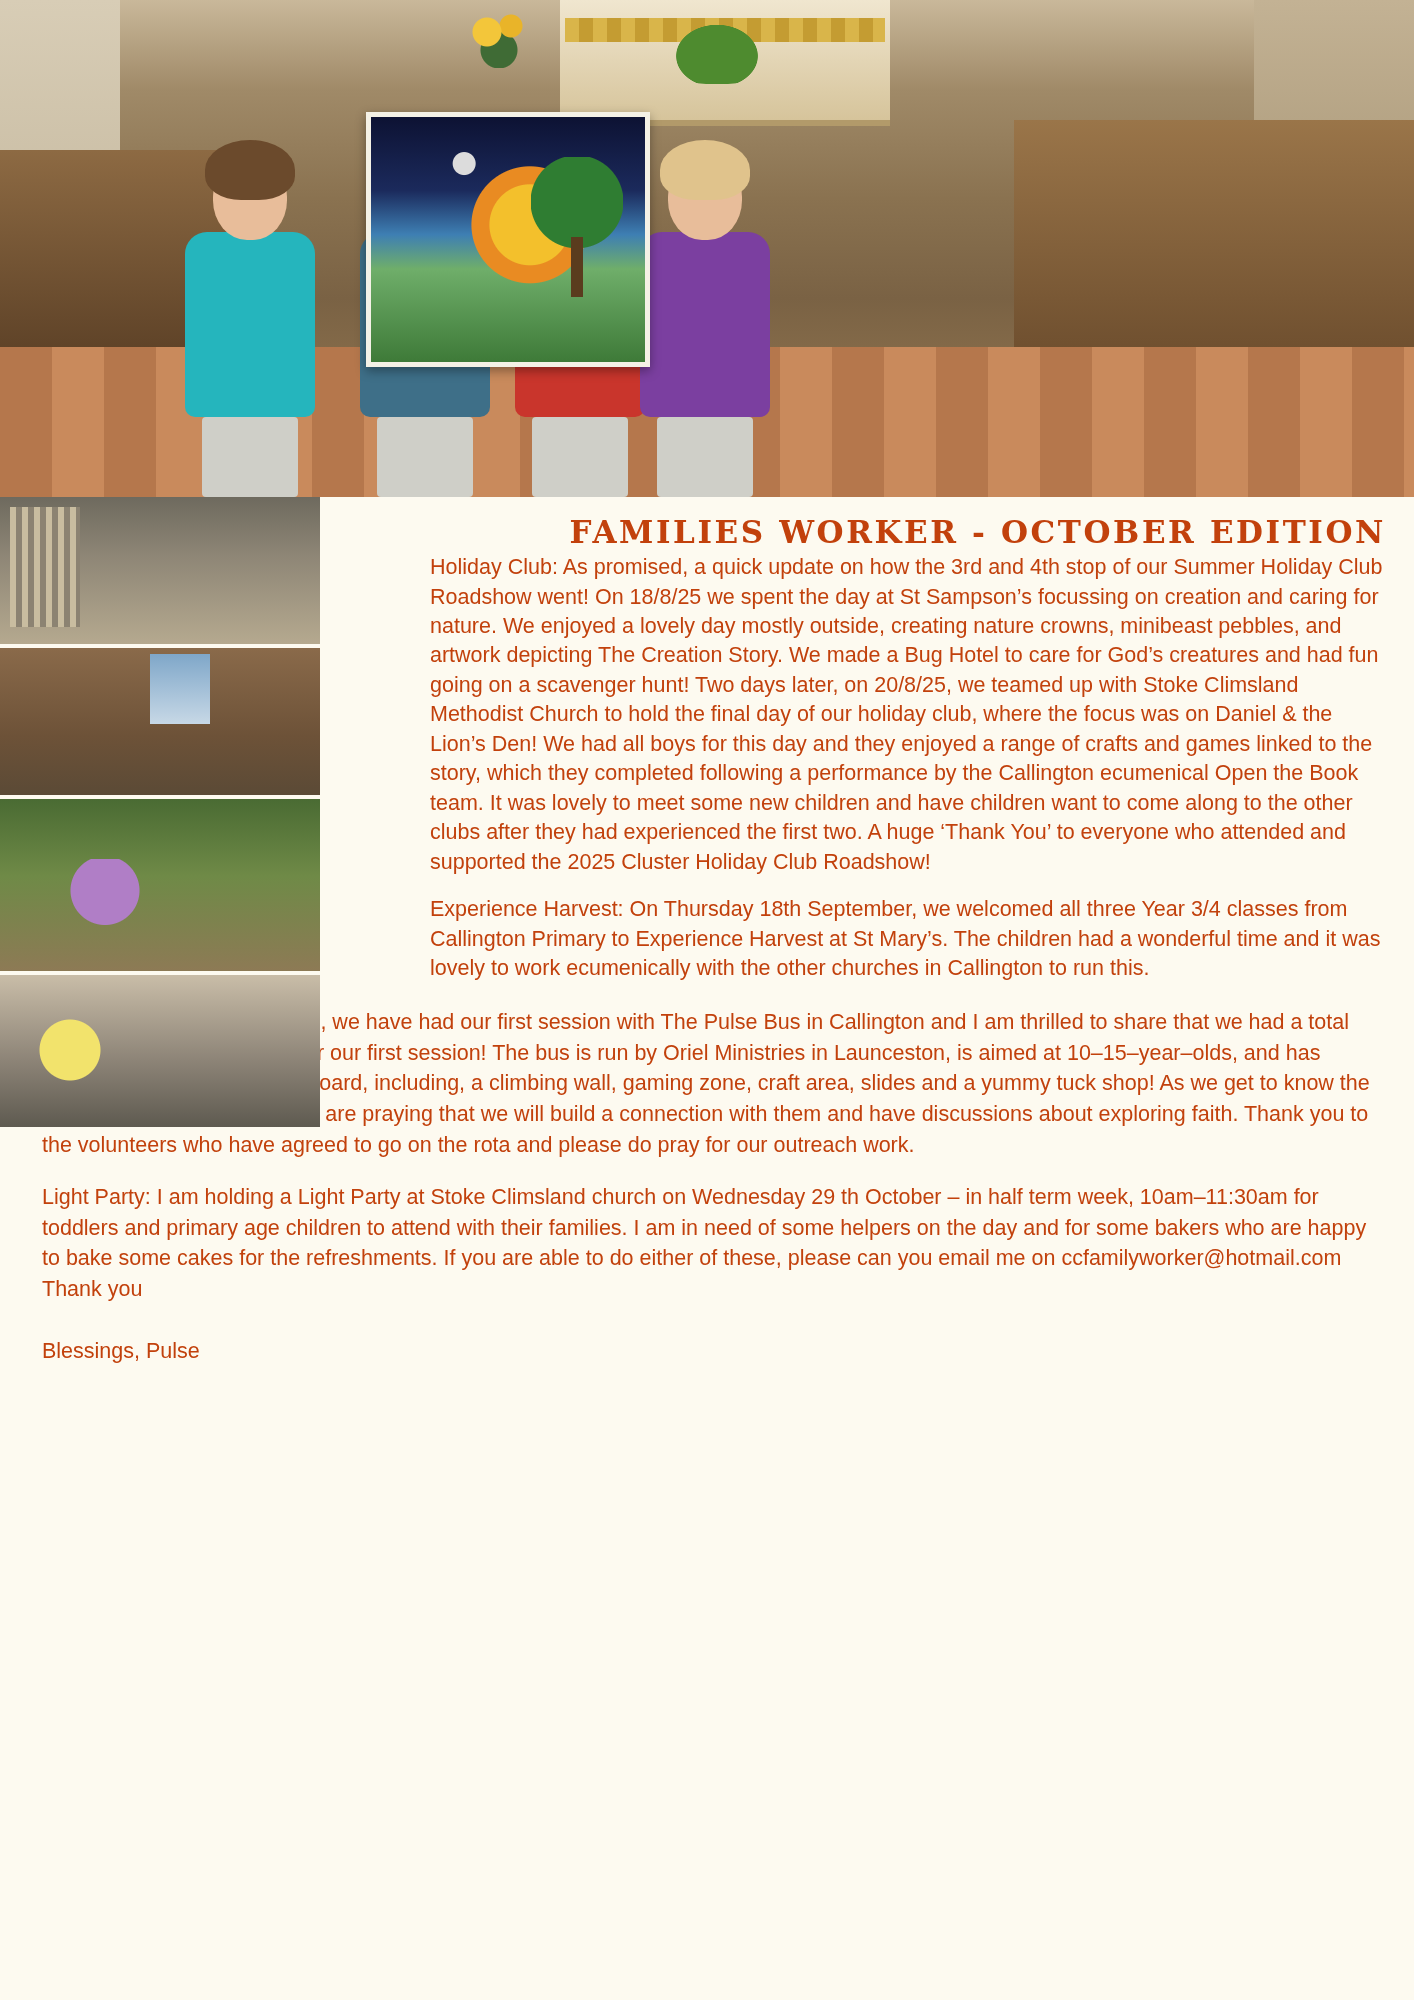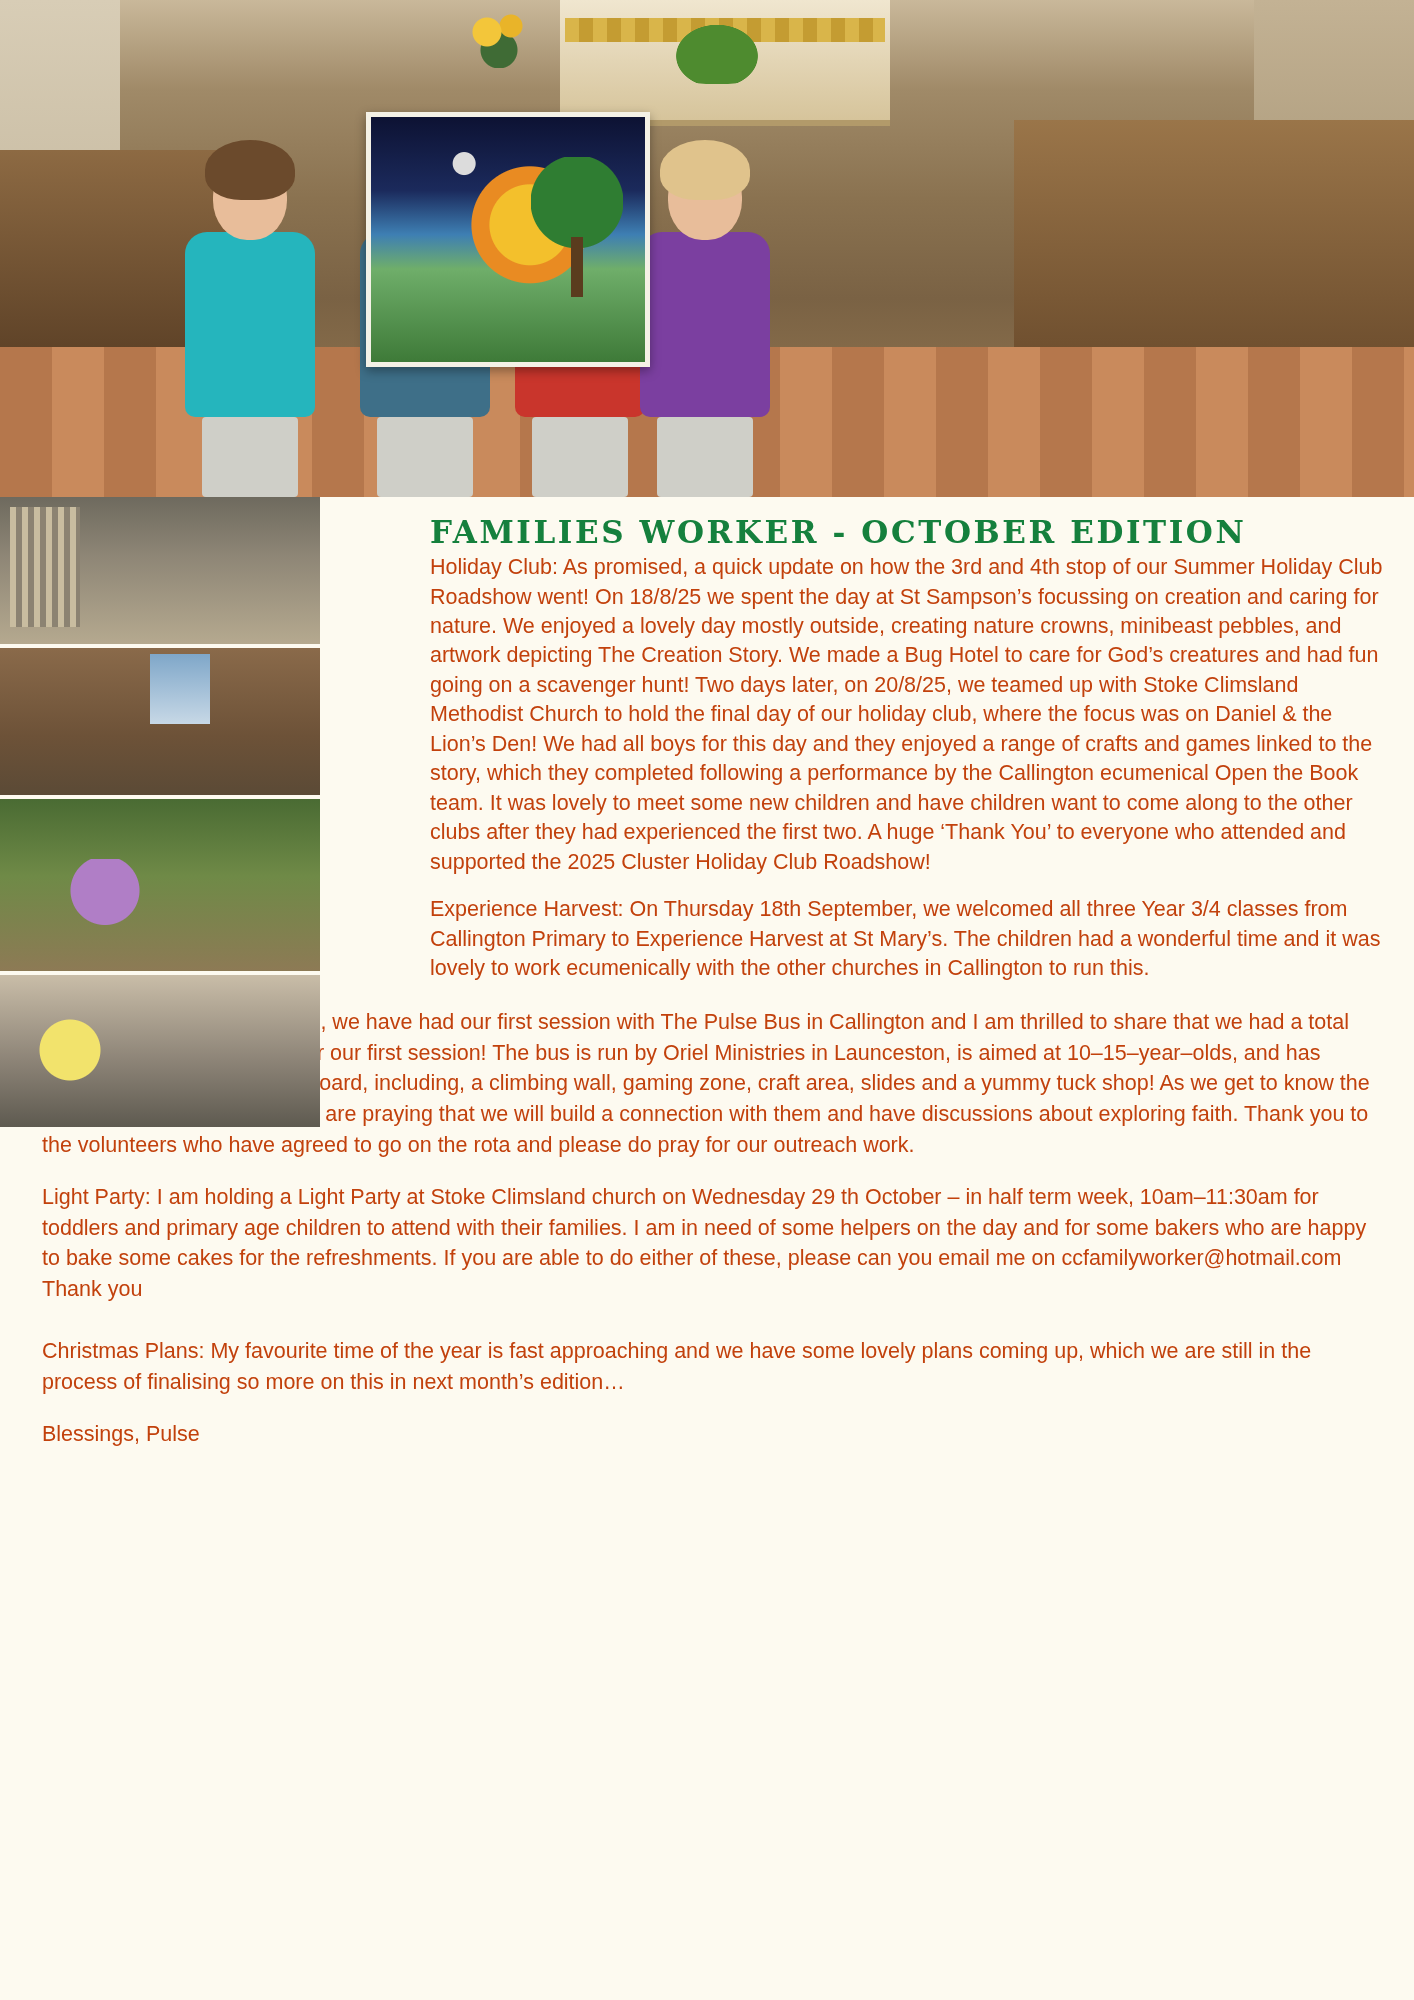--- a/index.html
+++ b/index.html
@@ -174,23 +174,24 @@
   .right-col {
     margin-left: 430px;
     padding-right: 28px;
     padding-top: 18px;
   }
   .title {
     font-family: "DejaVu Serif", "Liberation Serif", serif;
     font-weight: bold;
     font-size: 31px;
     letter-spacing: 2.6px;
-    color: #15803d;
+    color: #c2410c;
     margin: 0 0 4px 0;
     line-height: 1.1;
+    text-align: right;
   }
   .subtitle {
     font-family: "Liberation Serif", "DejaVu Serif", serif;
     font-style: italic;
     font-size: 24px;
     color: #2b2b2b;
     margin: 0 0 16px 0;
   }
   .body-text {
     font-size: 21.5px;
@@ -275,18 +276,17 @@
     <div class="right-col">
       <h1 class="title">FAMILIES WORKER - OCTOBER EDITION</h1>
       <p class="body-text">Holiday Club: As promised, a quick update on how the 3rd and 4th stop of our Summer Holiday Club Roadshow went! On 18/8/25 we spent the day at St Sampson’s focussing on creation and caring for nature. We enjoyed a lovely day mostly outside, creating nature crowns, minibeast pebbles, and artwork depicting The Creation Story. We made a Bug Hotel to care for God’s creatures and had fun going on a scavenger hunt! Two days later, on 20/8/25, we teamed up with Stoke Climsland Methodist Church to hold the final day of our holiday club, where the focus was on Daniel &amp; the Lion’s Den! We had all boys for this day and they enjoyed a range of crafts and games linked to the story, which they completed following a performance by the Callington ecumenical Open the Book team. It was lovely to meet some new children and have children want to come along to the other clubs after they had experienced the first two. A huge ‘Thank You’ to everyone who attended and supported the 2025 Cluster Holiday Club Roadshow!</p>
       <p class="body-text">Experience Harvest: On Thursday 18th September, we welcomed all three Year 3/4 classes from Callington Primary to Experience Harvest at St Mary’s. The children had a wonderful time and it was lovely to work ecumenically with the other churches in Callington to run this.</p>
     </div>
 
     <div class="full-col">
       <p class="body-text">The Pulse Bus: As I write this, we have had our first session with The Pulse Bus in Callington and I am thrilled to share that we had a total of 15 young people join us for our first session! The bus is run by Oriel Ministries in Launceston, is aimed at 10–15–year–olds, and has some amazing features on–board, including, a climbing wall, gaming zone, craft area, slides and a yummy tuck shop! As we get to know the young people each week, we are praying that we will build a connection with them and have discussions about exploring faith. Thank you to the volunteers who have agreed to go on the rota and please do pray for our outreach work.</p>
       <p class="body-text">Light Party: I am holding a Light Party at Stoke Climsland church on Wednesday 29 th October – in half term week, 10am–11:30am for toddlers and primary age children to attend with their families. I am in need of some helpers on the day and for some bakers who are happy to bake some cakes for the refreshments. If you are able to do either of these, please can you email me on ccfamilyworker@hotmail.com Thank you</p>
       <div class="spacer-sm"></div>
-      <p class="body-text tight">Christmas Plans: My favourite time of the year is fast approaching and we have some lovely plans coming up, which we are still in the process of finalising so more on this in next month’s edition…</p>
       <p class="body-text sig">Blessings, Pulse</p>
     </div>
 
   </div>
 </div>
 
 </body></html>

